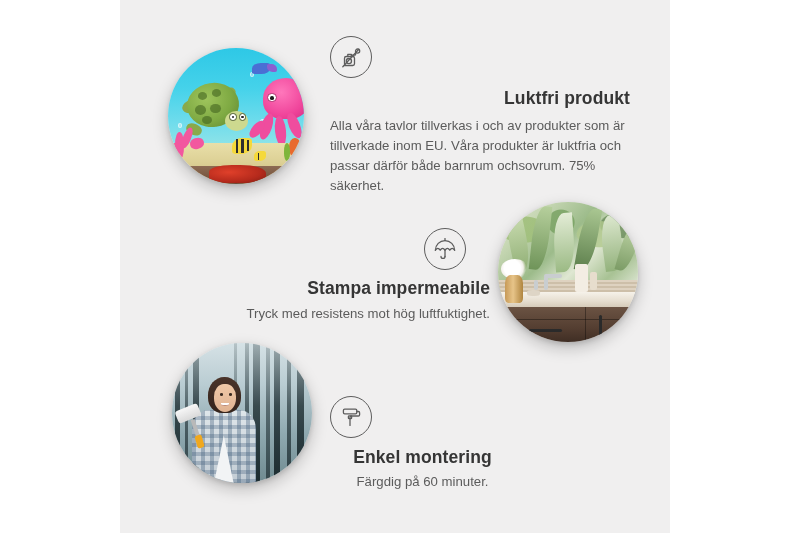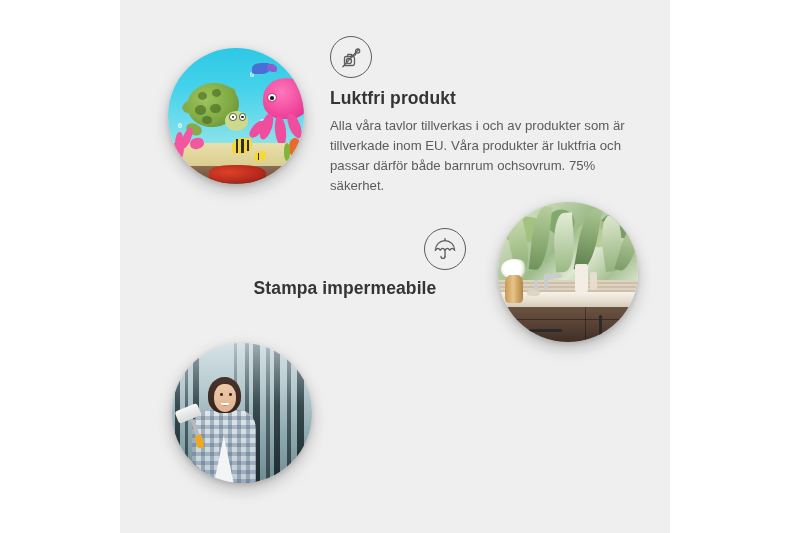--- a/index.html
+++ b/index.html
@@ -44,24 +44,24 @@
   }
   .f-body {
     font-size:13.2px;
     color:#5b5b5b;
     line-height:1.52;
   }
 
   
   #feature-odourless { left:330px; top:36px; width:300px; text-align:left; }
   #feature-odourless .icon-circle { margin-bottom:10px; }
-  #feature-odourless .f-title { margin-bottom:6px; }
-
-  
-  #feature-waterproof { left:200px; top:228px; width:290px; text-align:center; }
+  #feature-odourless .f-title { margin-bottom:6px;text-align:right; }
+
+  
+  #feature-waterproof { left:200px; top:228px; width:290px; text-align:right; }
   #feature-waterproof .icon-circle { margin:0 0 8px auto; margin-right:24px; }
   #feature-waterproof .f-title { margin-bottom:4px; }
 
   
   #feature-easy { left:305px; top:396px; width:235px; text-align:center; }
   #feature-easy .icon-circle { margin:0 auto 9px 25px; }
   #feature-easy .f-title { margin-bottom:3px; }
 
   
   .disc {
@@ -332,20 +332,21 @@
     <div class="icon-circle">
       <svg width="26" height="26" viewBox="0 0 26 26" fill="none" stroke="#5d5d5d" stroke-width="1.3" stroke-linecap="round" stroke-linejoin="round">
         <path d="M3.4 14.2a9.6 9.6 0 0 1 19.2 0"></path>
         <path d="M3.4 14.2c1.6-2.4 3.2-2.4 4.8 0 1.6-2.4 3.2-2.4 4.8 0 1.6-2.4 3.2-2.4 4.8 0 1.6-2.4 3.2-2.4 4.8 0"></path>
         <line x1="13" y1="14.2" x2="13" y2="20.4"></line>
         <path d="M13 20.4a2 2 0 0 1-4 0"></path>
         <line x1="13" y1="4.6" x2="13" y2="2.6"></line>
       </svg>
     </div>
     <div class="f-title">Stampa impermeabile</div>
+    <div class="f-body">Tryck med resistens mot hög luftfuktighet.</div>
   </div>
 
   <div class="disc" id="disc-bathroom">
     <div class="scene">
       <div class="bath-wall"></div>
       <div class="leaf" style="left:8%;top:6%;width:13%;height:44%;background:linear-gradient(180deg,#cfe0b6,#8fae74);transform:rotate(-12deg);"></div>
       <div class="leaf" style="left:24%;top:3%;width:12%;height:46%;background:linear-gradient(180deg,#b6cf9c,#6f9459);transform:rotate(6deg);"></div>
       <div class="leaf" style="left:40%;top:8%;width:14%;height:42%;background:linear-gradient(180deg,#e3ecd6,#9bba84);transform:rotate(-4deg);"></div>
       <div class="leaf" style="left:58%;top:4%;width:13%;height:45%;background:linear-gradient(180deg,#a9c691,#5d7f4c);transform:rotate(10deg);"></div>
       <div class="leaf" style="left:74%;top:9%;width:14%;height:40%;background:linear-gradient(180deg,#dde8cf,#93b27c);transform:rotate(-8deg);"></div>
@@ -393,14 +394,26 @@
       <div class="woman-face"></div>
       <div class="eye-s" style="left:34%;top:36%;"></div>
       <div class="eye-s" style="left:41%;top:36%;"></div>
       <div class="smile"></div>
       <div class="roller-head"></div>
       <div class="roller-stick"></div>
       <div class="roller-grip"></div>
     </div>
   </div>
 
+  <div class="feature" id="feature-easy">
+    <div class="icon-circle">
+      <svg width="26" height="26" viewBox="0 0 26 26" fill="none" stroke="#5d5d5d" stroke-width="1.3" stroke-linecap="round" stroke-linejoin="round">
+        <rect x="5.4" y="5.2" width="13.4" height="4.6" rx="1.3"></rect>
+        <path d="M18.8 7.5h1.6c.7 0 1.2.5 1.2 1.2v2.1c0 .7-.5 1.2-1.2 1.2h-7.2c-.7 0-1.2.5-1.2 1.2v1.2"></path>
+        <line x1="12" y1="14.4" x2="12" y2="21.4"></line>
+        <rect x="10.4" y="11.9" width="3.2" height="2.8" rx=".7"></rect>
+      </svg>
+    </div>
+    <div class="f-title">Enkel montering</div>
+    <div class="f-body">Färgdig på 60 minuter.</div>
+  </div>
 
 </div>
 
 </body></html>

